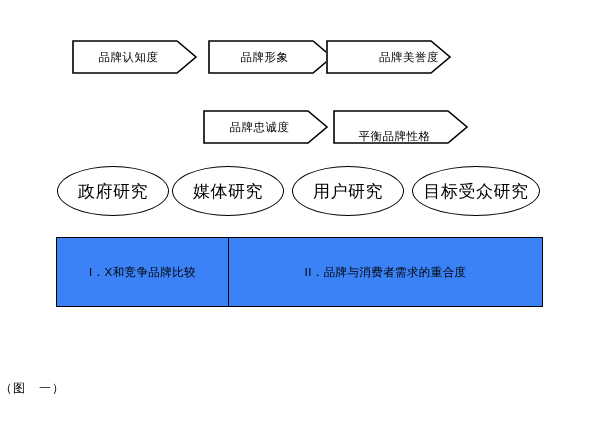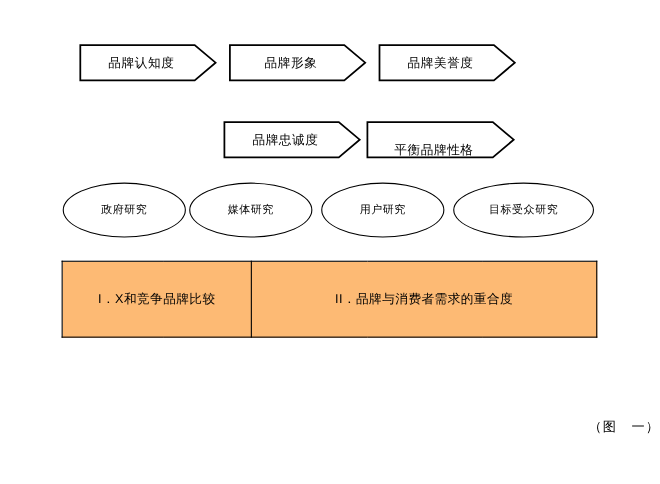--- a/index.html
+++ b/index.html
@@ -48,55 +48,55 @@
   
   .ellipse {
     position: absolute;
     display: flex;
     align-items: center;
     justify-content: center;
     box-sizing: border-box;
     border: 1.6px solid #000;
     border-radius: 50%;
     background: #ffffff;
-    font-size: 10px;
+    font-size: 17px;
     letter-spacing: 0.5px;
     white-space: nowrap;
   }
 
   
   #matrix {
     position: absolute;
     border-collapse: collapse;
     background: #ffffff;
     table-layout: fixed;
   }
   #matrix td {
     border: 1.4px solid #000;
     font-size: 11.5px;
     letter-spacing: 0.4px;
     vertical-align: middle;
     padding: 4px 8px;
     line-height: 1.45;
   }
   #matrix .hdr {
-    background: #fdba74;
+    background: #3b82f6;
     text-align: center;
     height: 60px;
   }
   #matrix .body-cell {
     height: 64px;
     text-align: left;
   }
 
   .caption {
     position: absolute;
     font-size: 12px;
     letter-spacing: 1px;
-    text-align: right;
+    text-align: left;
     white-space: pre;
   }
 </style>
 </head>
 <body>
 
 <div id="canvas">
 
   <div class="arrow" style="left:208px; top:40px; width:125px; height:34px;">
     <svg width="125" height="34" viewBox="0 0 125 34">
@@ -105,21 +105,21 @@
     <span>品牌形象</span>
   </div>
 
   <div class="arrow" style="left:72px; top:40px; width:125px; height:34px;">
     <svg width="125" height="34" viewBox="0 0 125 34">
       <polygon points="1,1 105,1 124,17 105,33 1,33" fill="#ffffff" stroke="#000000" stroke-width="1.6"></polygon>
     </svg>
     <span>品牌认知度</span>
   </div>
 
-  <div class="arrow" style="left:344px; top:40px; width:125px; height:34px;">
+  <div class="arrow" style="left:326px; top:40px; width:125px; height:34px;justify-content:flex-end;">
     <svg width="125" height="34" viewBox="0 0 125 34">
       <polygon points="1,1 105,1 124,17 105,33 1,33" fill="#ffffff" stroke="#000000" stroke-width="1.6"></polygon>
     </svg>
     <span>品牌美誉度</span>
   </div>
 
   <div class="arrow" style="left:203px; top:110px; width:125px; height:34px;">
     <svg width="125" height="34" viewBox="0 0 125 34">
       <polygon points="1,1 105,1 124,17 105,33 1,33" fill="#ffffff" stroke="#000000" stroke-width="1.6"></polygon>
     </svg>

